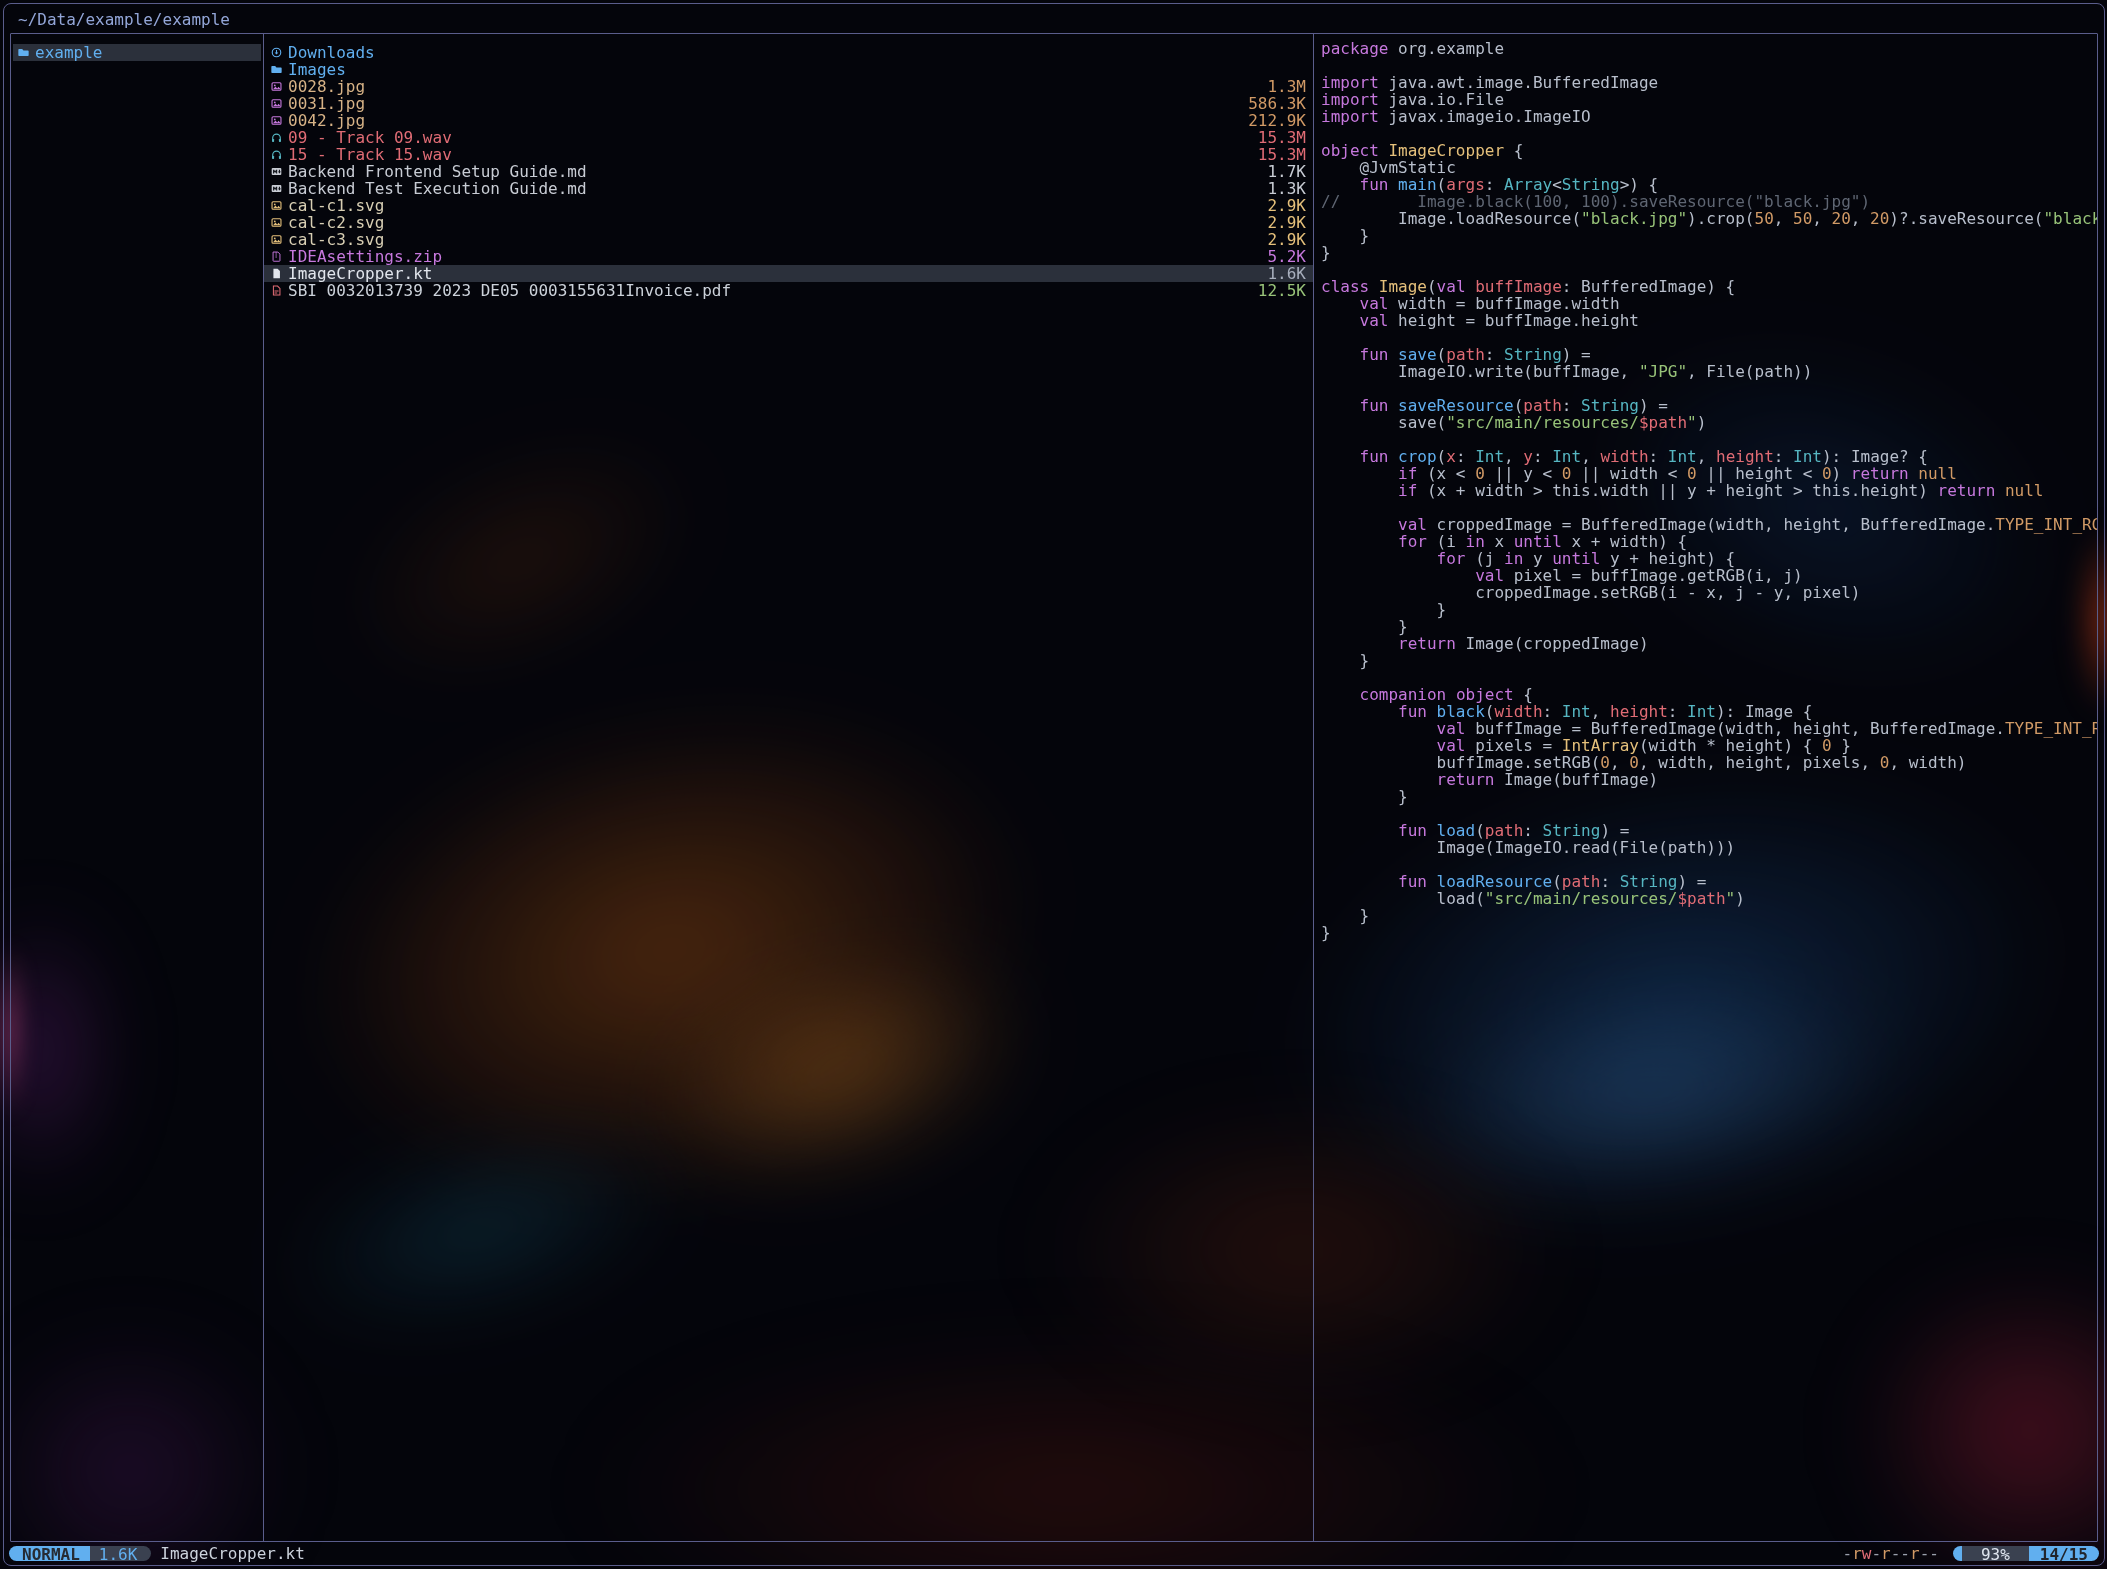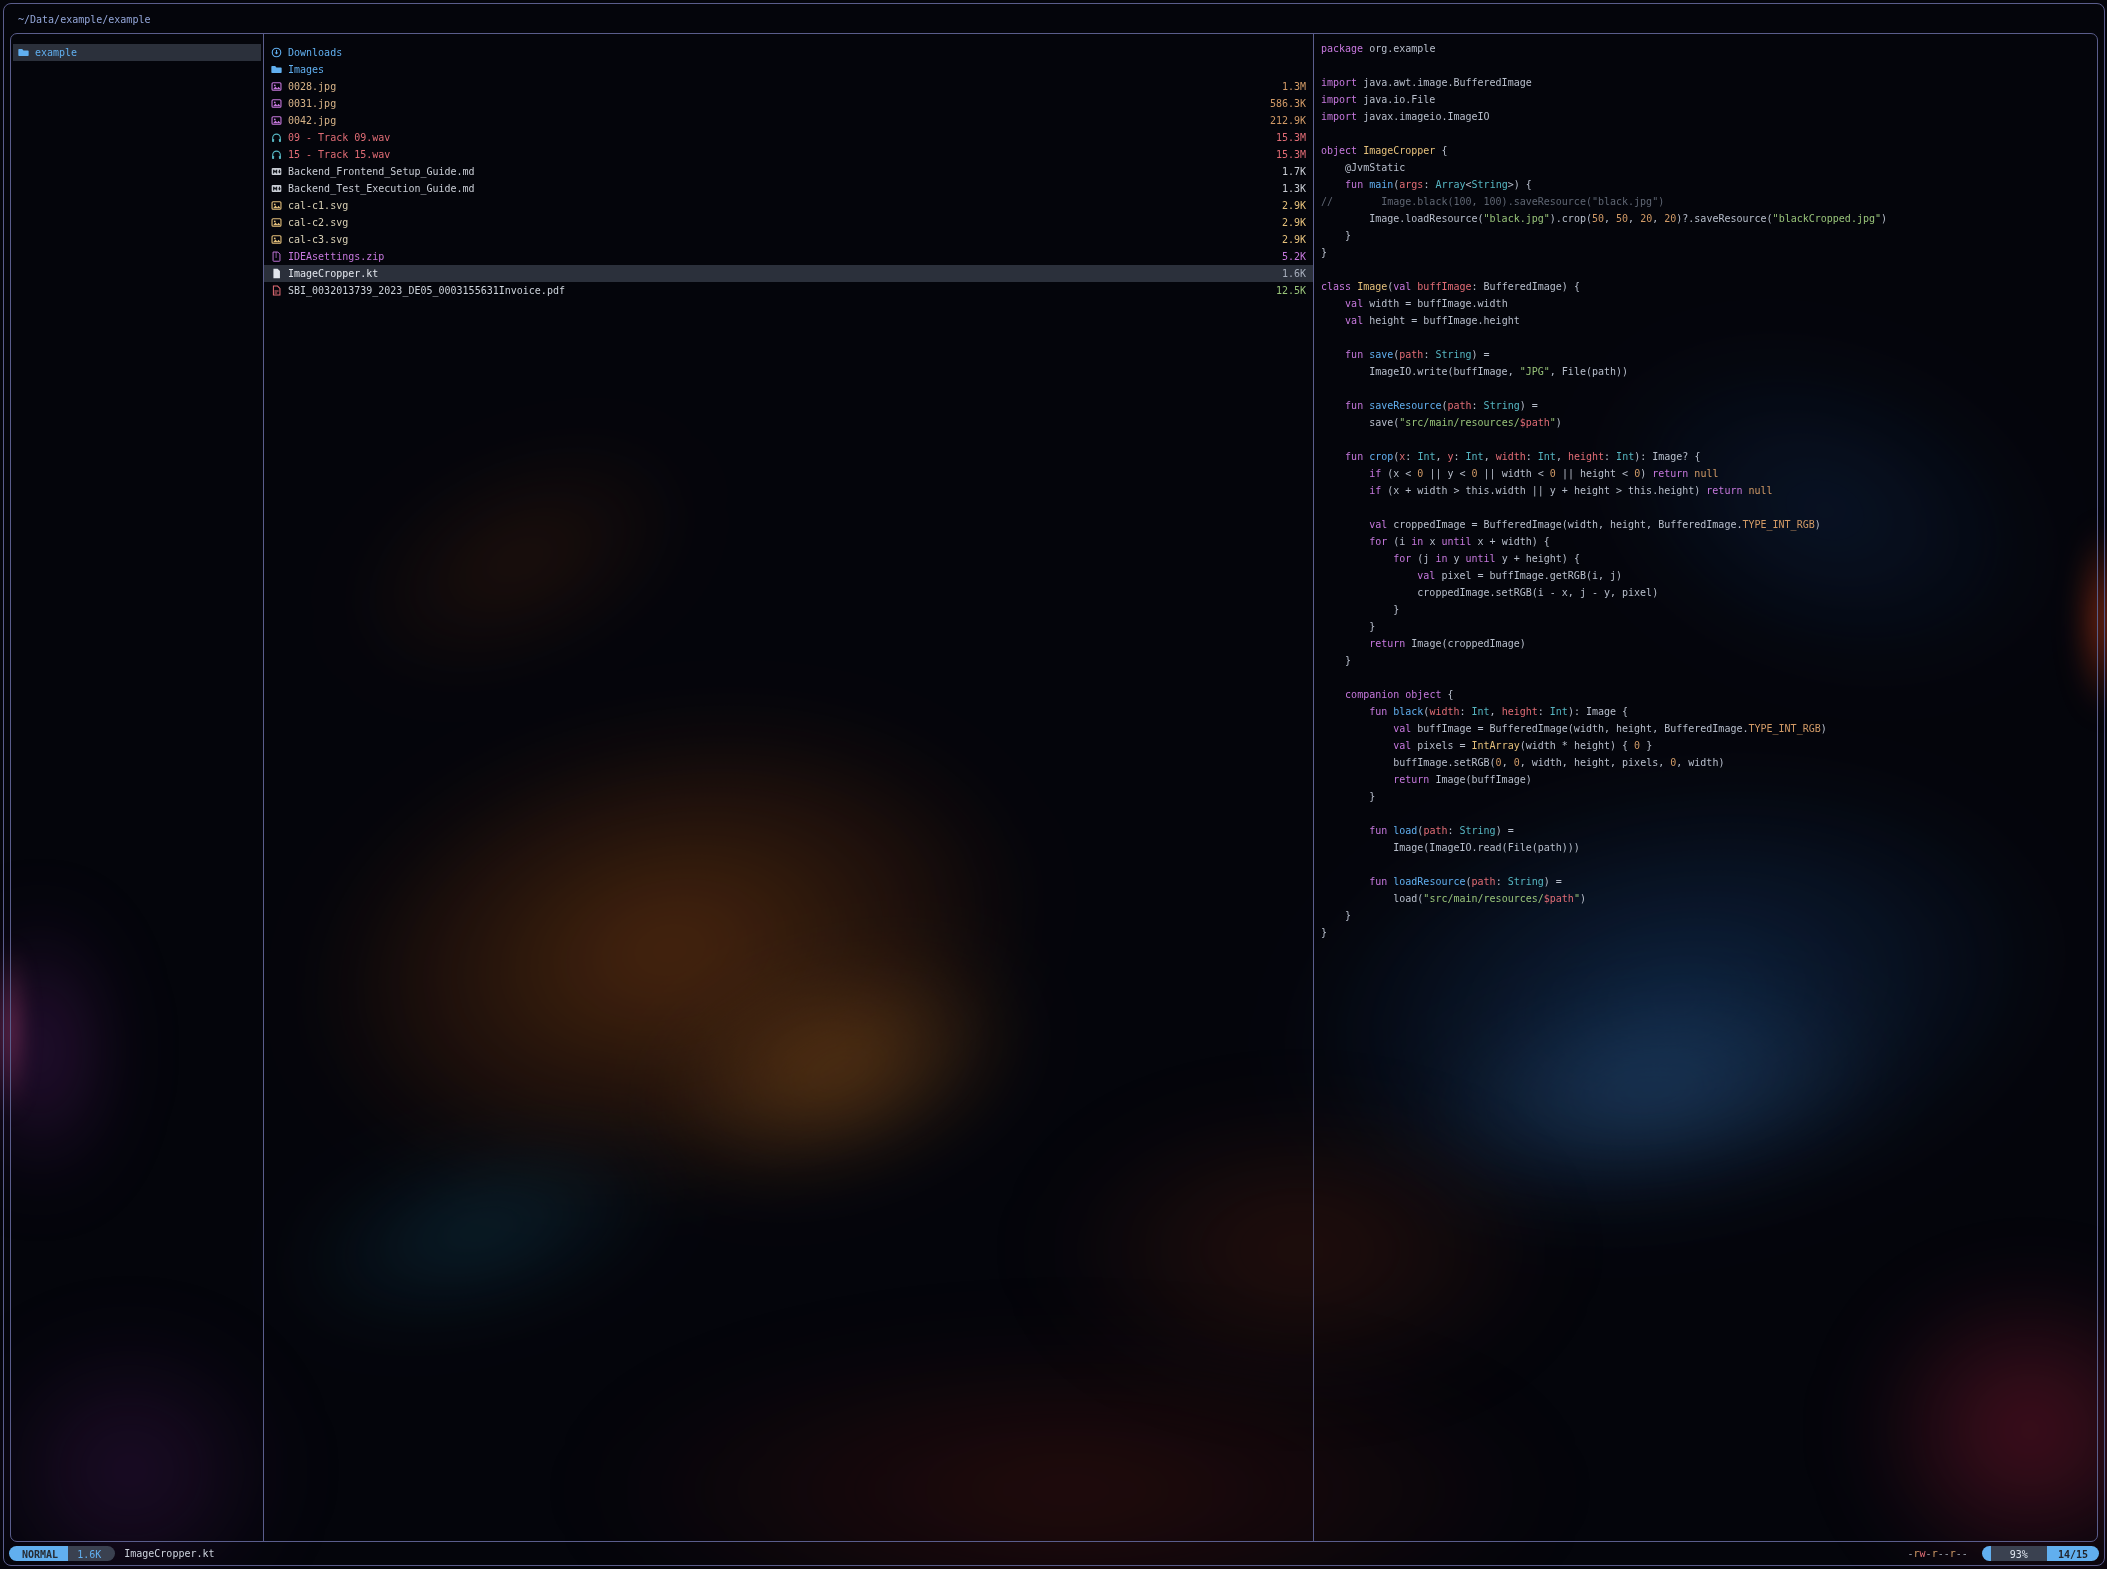--- a/index.html
+++ b/index.html
@@ -1,17 +1,17 @@
 <!DOCTYPE html>
 <html><head>
 <meta charset="utf-8">
 <style>
   html,body{margin:0;padding:0;background:#000;}
   .screen{position:relative;width:2107px;height:1569px;overflow:hidden;
-          background:#05060c;font-family:"DejaVu Sans Mono",monospace;font-size:10px;color:#b8bfcc;}
+          background:#05060c;font-family:"DejaVu Sans Mono",monospace;font-size:16px;color:#b8bfcc;}
   
   .wp{position:absolute;inset:0;overflow:hidden;}
   .b{position:absolute;border-radius:50%;filter:blur(38px);}
   .b1{left:180px;top:640px;width:980px;height:620px;transform:rotate(-12deg);
       background:radial-gradient(closest-side,rgba(190,95,20,.55),rgba(120,55,12,.25) 55%,transparent 75%);}
   .b2{left:560px;top:920px;width:560px;height:300px;transform:rotate(-18deg);
       background:radial-gradient(closest-side,rgba(235,140,40,.5),transparent 70%);}
   .b3{left:260px;top:430px;width:520px;height:260px;transform:rotate(-25deg);
       background:radial-gradient(closest-side,rgba(150,70,15,.3),transparent 72%);}
   .b4{left:420px;top:1280px;width:1300px;height:420px;
@@ -35,21 +35,21 @@
   .b13{left:950px;top:1050px;width:700px;height:400px;
       background:radial-gradient(closest-side,rgba(160,60,20,.3),transparent 75%);}
   .b14{left:-8px;top:920px;width:36px;height:220px;filter:blur(10px);
       background:radial-gradient(closest-side,rgba(235,90,160,.7),transparent 80%);}
   .dim{position:absolute;inset:0;background:rgba(3,4,9,.30);}
   
   .window{position:absolute;left:3px;top:3px;width:2100px;height:1561px;
           border:1px solid #5a5d8c;border-radius:8px;z-index:5;}
   .titlebar{position:absolute;left:14px;top:4px;height:24px;line-height:24px;color:#93a6d8;white-space:pre;}
   .panes{position:absolute;left:6px;right:6px;top:29px;bottom:23px;
-         border:1px solid #5a5d8c;border-radius:7px;display:flex;overflow:hidden;}
+         border:1px solid #5a5d8c;border-radius:1px;display:flex;overflow:hidden;}
   .pane{position:relative;height:100%;box-sizing:border-box;padding-top:10px;}
   .pane-parent{width:253px;border-right:1px solid #5a5d8c;}
   .pane-files{width:1050px;border-right:1px solid #5a5d8c;}
   .pane-preview{flex:1;}
   
   .row{height:17px;line-height:17px;display:flex;align-items:center;padding:0 7px;white-space:pre;}
   .row.selected{background:#2b303b;}
   .row .icon{width:17px;flex:none;display:inline-flex;align-items:center;}
   .row .icon svg{display:block;}
   .row .name{flex:0 1 auto;overflow:hidden;}

